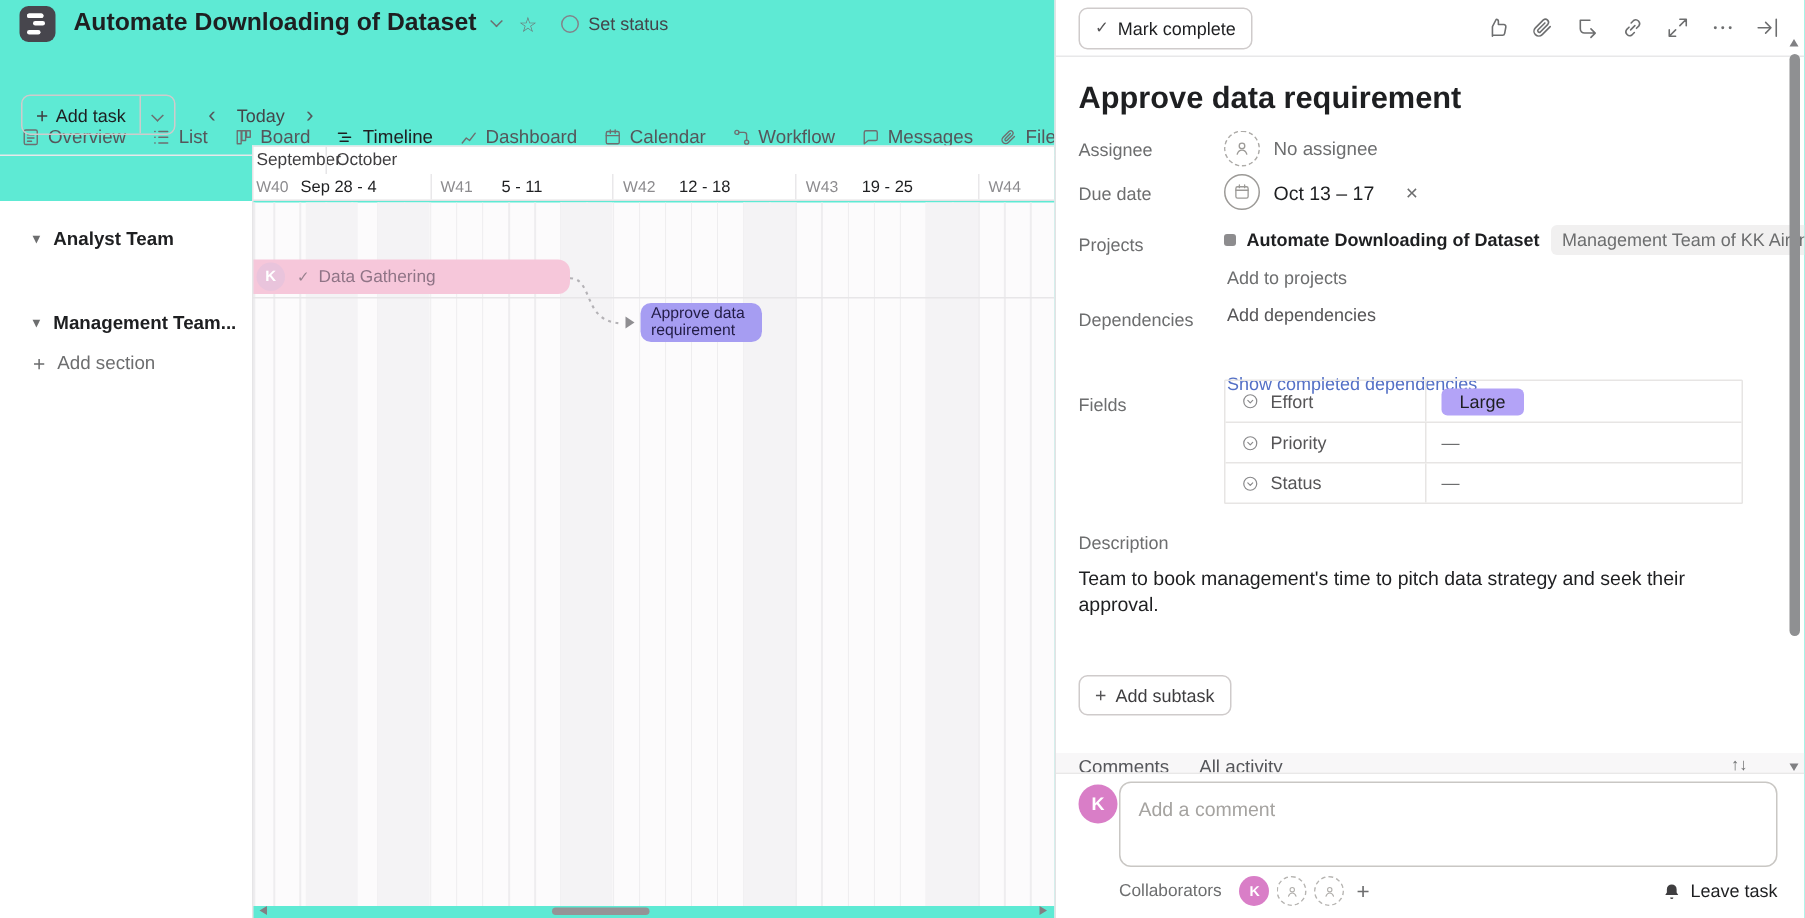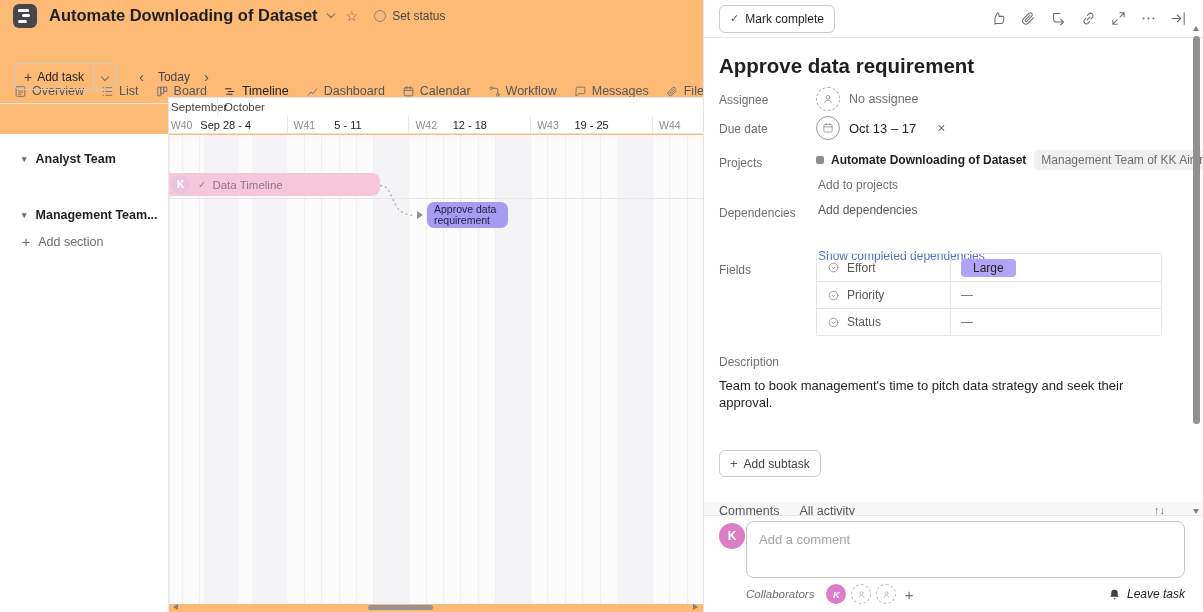--- a/index.html
+++ b/index.html
@@ -1,17 +1,17 @@
 <!DOCTYPE html>
 <html><head>
 <meta charset="utf-8">
 <style>
   * { margin:0; padding:0; box-sizing:border-box; }
   body { font-family:"Liberation Sans", sans-serif; background:#fff; }
-  .app { position:relative; width:1203px; height:612px; background:#fdba74; overflow:hidden; color:#1e1f21; }
+  .app { position:relative; width:1203px; height:612px; background:#5eead4; overflow:hidden; color:#1e1f21; }
 
   
   .left-pane { position:absolute; left:0; top:0; width:703px; height:612px; overflow:hidden; }
 
   .proj-header { position:absolute; left:0; top:0; width:703px; height:31px; display:flex; align-items:center; padding-left:13px; }
   .logo-tile { width:24px; height:24px; background:#47464d; border-radius:6px; position:relative; flex:0 0 auto; cursor:pointer; }
   .logo-tile i { position:absolute; background:#fff; height:3px; border-radius:1.5px; }
   .logo-tile .b1 { left:5px; top:5px;  width:11px; }
   .logo-tile .b2 { left:9px; top:10.5px; width:8px; }
   .proj-title { margin-left:12px; font-size:16.5px; font-weight:700; color:#1e1f21; white-space:nowrap; }
@@ -129,21 +129,21 @@
 
   .comments-strip { position:absolute; left:0; top:502px; width:100%; height:13px; overflow:hidden; background:#f8f7f8; }
   .comments-strip .inner { display:flex; align-items:flex-start; padding:2px 38px 0 15px; gap:20px; font-size:12.5px; color:#55565a; }
   .comments-strip .right { margin-left:auto; display:flex; gap:3px; color:#6d6e6f; font-size:11px; }
 
   .comment-footer { position:absolute; left:0; top:515px; width:100%; height:97px; background:#fff; border-top:1px solid #e9e8e8; }
   .cf-avatar { position:absolute; left:15px; top:7px; width:26px; height:26px; border-radius:50%; background:#d97ec7; color:#fff; font-size:12px; font-weight:700; display:flex; align-items:center; justify-content:center; }
   .comment-box { position:absolute; left:42px; top:5px; right:18px; height:57px; border:1px solid #c9c7c4; border-radius:8px; background:#fff; }
   .comment-box textarea { width:100%; height:100%; border:none; outline:none; resize:none; padding:10px 12px; font-family:"Liberation Sans", sans-serif; font-size:13px; color:#1e1f21; background:transparent; }
   .comment-box textarea::placeholder { color:#a5a3a0; }
-  .collab-row { position:absolute; left:42px; right:18px; top:68px; display:flex; align-items:center;font-style:italic; }
+  .collab-row { position:absolute; left:42px; right:18px; top:68px; display:flex; align-items:center; }
   .collab-label { font-size:11.5px; color:#6d6e6f; margin-right:12px; }
   .av20 { width:20px; height:20px; border-radius:50%; margin-right:5px; display:flex; align-items:center; justify-content:center; font-size:9.5px; font-weight:700; cursor:pointer; }
   .av-k { background:#d97ec7; color:#fff; }
   .av-dash { border:1px dashed #b7b5b2; }
   .av-dash svg { width:11px; height:11px; stroke:#b1afac; fill:none; stroke-width:1.6; stroke-linecap:round; }
   .collab-plus { font-size:15px; color:#6d6e6f; margin-left:3px; cursor:pointer; }
   .leave-task { margin-left:auto; display:flex; align-items:center; gap:6px; font-size:12px; color:#1e1f21; cursor:pointer; }
   .leave-task svg { width:13px; height:13px; fill:#3f3e40; }
 
   .vscroll { position:absolute; right:2px; top:24px; width:9px; height:492px; z-index:6; }
@@ -298,21 +298,21 @@
       </div>
     </div>
 
     <div class="canvas">
       <svg class="dep-svg">
         <path d="M 212 50.5 C 228 50.5, 220 80.5, 247 80.5" fill="none" stroke="#b4b2b6" stroke-width="1.4" stroke-dasharray="2 3"></path>
       </svg>
       <div class="bar bar-pink">
         <span class="avatar-s">K</span>
         <span class="bar-check">✓</span>
-        <span class="lbl">Data Timeline</span>
+        <span class="lbl">Data Gathering</span>
       </div>
       <div class="dep-arrow"></div>
       <div class="bar bar-purple">
         <span class="lbl">Approve data requirement</span>
       </div>
     </div>
 
     <div class="hdiv"></div>
     <div class="vdiv"></div>
 

